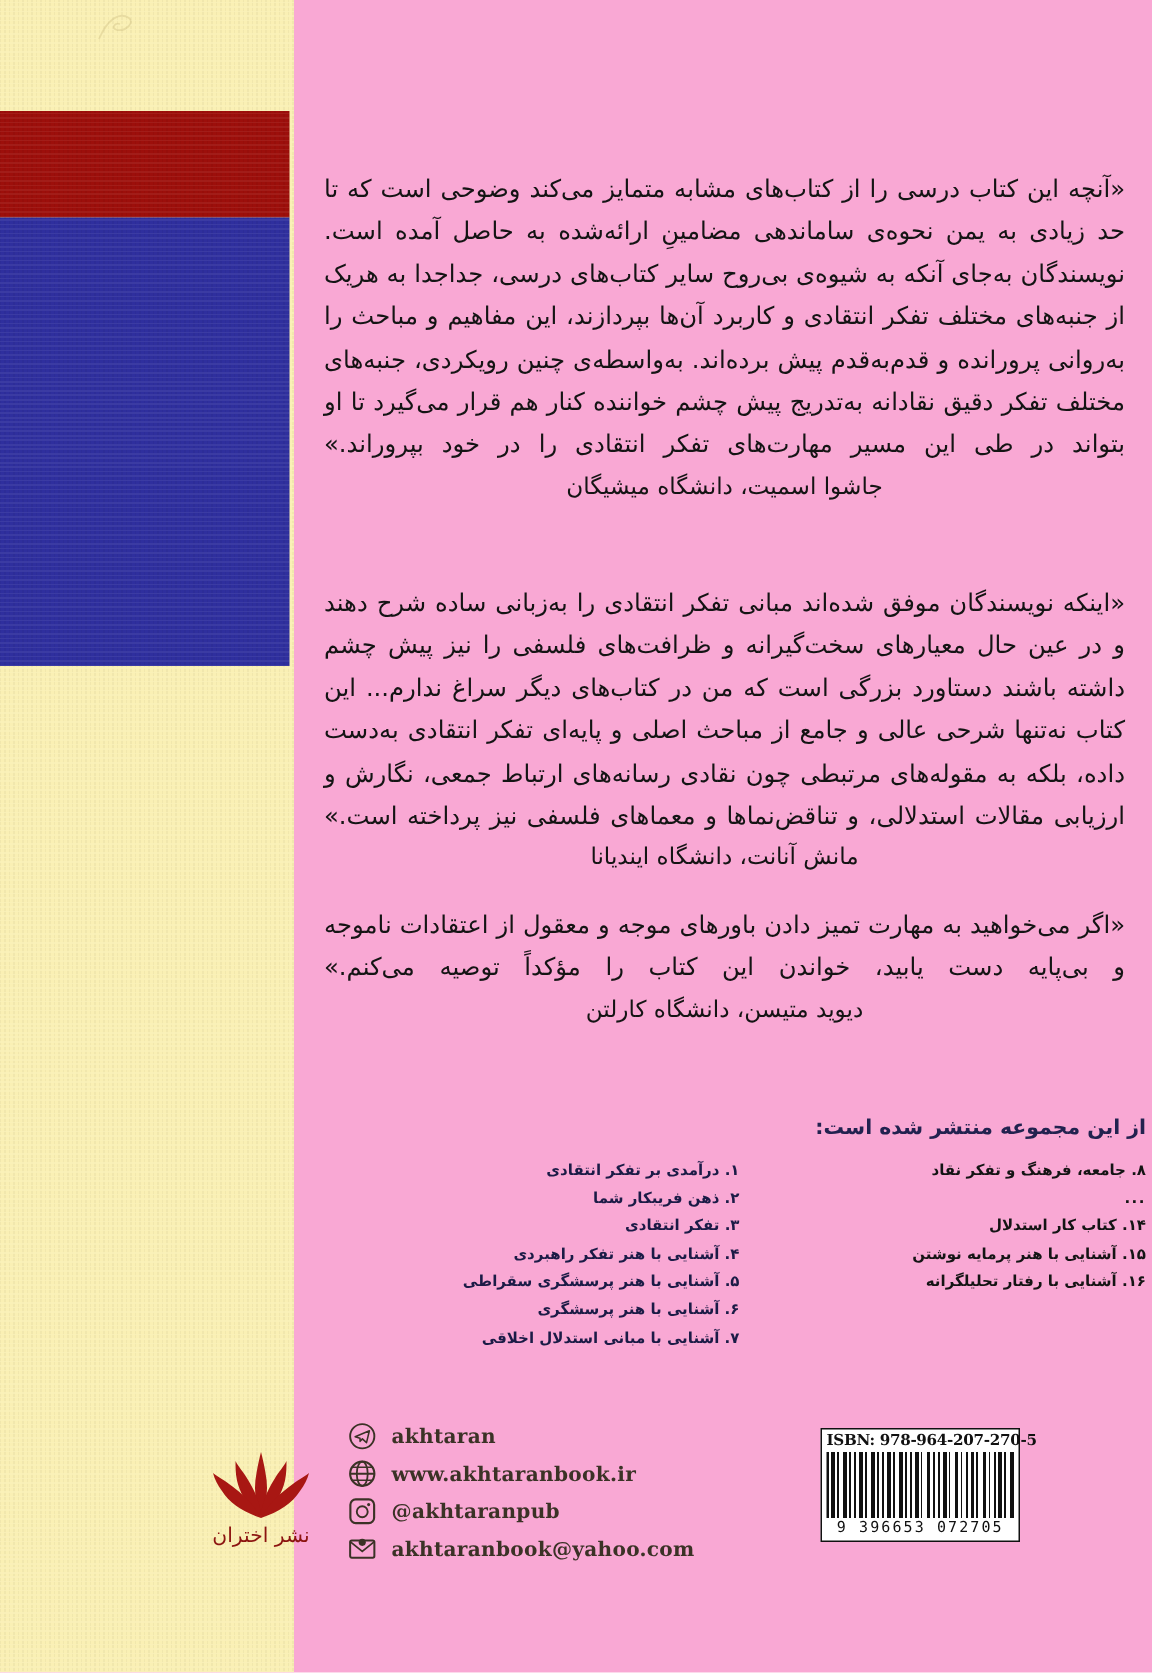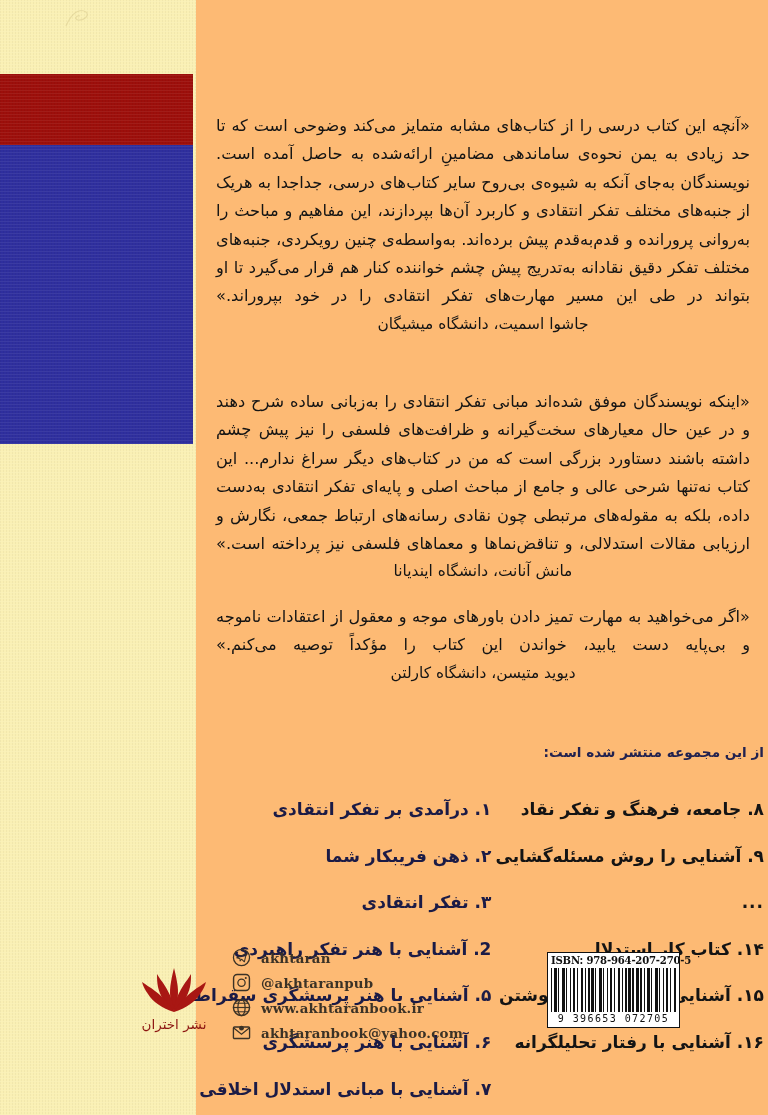--- a/index.html
+++ b/index.html
@@ -7,21 +7,21 @@
     padding: 0;
     background: #ffffff;
   }
   body {
     font-family: "DejaVu Sans", "Liberation Sans", sans-serif;
   }
   #page {
     position: relative;
     width: 768px;
     height: 1115px;
-    background: #fdba74;
+    background: #f9a8d4;
     overflow: hidden;
   }
 
   
   .cream-band {
     position: absolute;
     left: 0;
     top: 0;
     width: 196px;
     height: 1115px;
@@ -125,27 +125,26 @@
   }
   .series-col {
     width: 50%;
   }
   .series-col ul {
     list-style: none;
     margin: 0;
     padding: 0;
   }
   .series-col li {
-    font-size: 17px;
+    font-size: 10px;
     line-height: 18.6px;
     font-weight: bold;
     color: #1b1b46;
     text-align: right;
     white-space: nowrap;
-    margin-top: 28px;
   }
   .series-col.left li { color: #141414; }
   .series-col.left { padding-left: 4px; }
   .series-col.right { padding-right: 0; }
   .ellipsis-item { letter-spacing: 1px; }
 
   
   .logo {
     position: absolute;
     left: 128px;
@@ -275,33 +274,32 @@
       <div class="quote-text">«اگر می‌خواهید به مهارت تمیز دادن باورهای موجه و معقول از اعتقادات ناموجه و بی‌پایه دست یابید، خواندن این کتاب را مؤکداً توصیه می‌کنم.»</div>
       <div class="quote-attr">دیوید متیسن، دانشگاه کارلتن</div>
     </div>
 
     <div class="series">
       <div class="series-heading">از این مجموعه منتشر شده است:</div>
       <div class="series-cols">
         <div class="series-col left">
           <ul>
             <li>۸. جامعه، فرهنگ و تفکر نقاد</li>
-            <li>۹. آشنایی را روش مسئله‌گشایی</li>
             <li class="ellipsis-item">...</li>
             <li>۱۴. کتاب کار استدلال</li>
             <li>۱۵. آشنایی با هنر پرمایه نوشتن</li>
             <li>۱۶. آشنایی با رفتار تحلیلگرانه</li>
           </ul>
         </div>
         <div class="series-col right">
           <ul>
             <li>۱. درآمدی بر تفکر انتقادی</li>
             <li>۲. ذهن فریبکار شما</li>
             <li>۳. تفکر انتقادی</li>
-            <li>2. آشنایی با هنر تفکر راهبردی</li>
+            <li>۴. آشنایی با هنر تفکر راهبردی</li>
             <li>۵. آشنایی با هنر پرسشگری سقراطی</li>
             <li>۶. آشنایی با هنر پرسشگری</li>
             <li>۷. آشنایی با مبانی استدلال اخلاقی</li>
           </ul>
         </div>
       </div>
     </div>
 
   </div>
 
@@ -323,40 +321,40 @@
     <div class="contact-row">
       <svg class="contact-icon" viewBox="0 0 24 24">
         <circle cx="12" cy="12" r="10.2" fill="none" stroke="#3b3226" stroke-width="1.6"></circle>
         <path d="M6 12.4 L18 7.4 L15.6 17.4 L12.1 14.2 L10.2 16.3 L10.1 13.6 Z" fill="none" stroke="#3b3226" stroke-width="1.3" stroke-linejoin="round"></path>
       </svg>
       <span class="contact-label">akhtaran</span>
     </div>
 
     <div class="contact-row">
       <svg class="contact-icon" viewBox="0 0 24 24">
-        <rect x="2" y="2" width="20" height="20" rx="4.5" ry="4.5" fill="none" stroke="#3b3226" stroke-width="1.8"></rect>
-        <circle cx="12" cy="12.4" r="4.6" fill="none" stroke="#3b3226" stroke-width="1.6"></circle>
-        <circle cx="17.4" cy="6.4" r="1.3" fill="#3b3226"></circle>
-      </svg>
-      <span class="contact-label">@akhtaranpub</span>
-    </div>
-
-    <div class="contact-row">
-      <svg class="contact-icon" viewBox="0 0 24 24">
         <circle cx="12" cy="12" r="10.2" fill="none" stroke="#3b3226" stroke-width="1.8"></circle>
         <ellipse cx="12" cy="12" rx="4.6" ry="10.2" fill="none" stroke="#3b3226" stroke-width="1.5"></ellipse>
         <line x1="1.8" y1="12" x2="22.2" y2="12" stroke="#3b3226" stroke-width="1.5"></line>
         <line x1="3.6" y1="6.6" x2="20.4" y2="6.6" stroke="#3b3226" stroke-width="1.3"></line>
         <line x1="3.6" y1="17.4" x2="20.4" y2="17.4" stroke="#3b3226" stroke-width="1.3"></line>
       </svg>
       <span class="contact-label">www.akhtaranbook.ir</span>
     </div>
 
     <div class="contact-row">
       <svg class="contact-icon" viewBox="0 0 24 24">
+        <rect x="2" y="2" width="20" height="20" rx="4.5" ry="4.5" fill="none" stroke="#3b3226" stroke-width="1.8"></rect>
+        <circle cx="12" cy="12.4" r="4.6" fill="none" stroke="#3b3226" stroke-width="1.6"></circle>
+        <circle cx="17.4" cy="6.4" r="1.3" fill="#3b3226"></circle>
+      </svg>
+      <span class="contact-label">@akhtaranpub</span>
+    </div>
+
+    <div class="contact-row">
+      <svg class="contact-icon" viewBox="0 0 24 24">
         <rect x="1.8" y="5" width="20.4" height="14.6" rx="1.4" fill="none" stroke="#3b3226" stroke-width="1.7"></rect>
         <path d="M1.8 6 L12 14.2 L22.2 6" fill="none" stroke="#3b3226" stroke-width="1.5"></path>
         <path d="M12 3.6 a3 3 0 0 1 3 3 a3 3 0 0 1 -6 0 a3 3 0 0 1 3 -3 Z" fill="#3b3226"></path>
       </svg>
       <span class="contact-label">akhtaranbook@yahoo.com</span>
     </div>
 
   </div>
 
   <div class="isbn-box">

